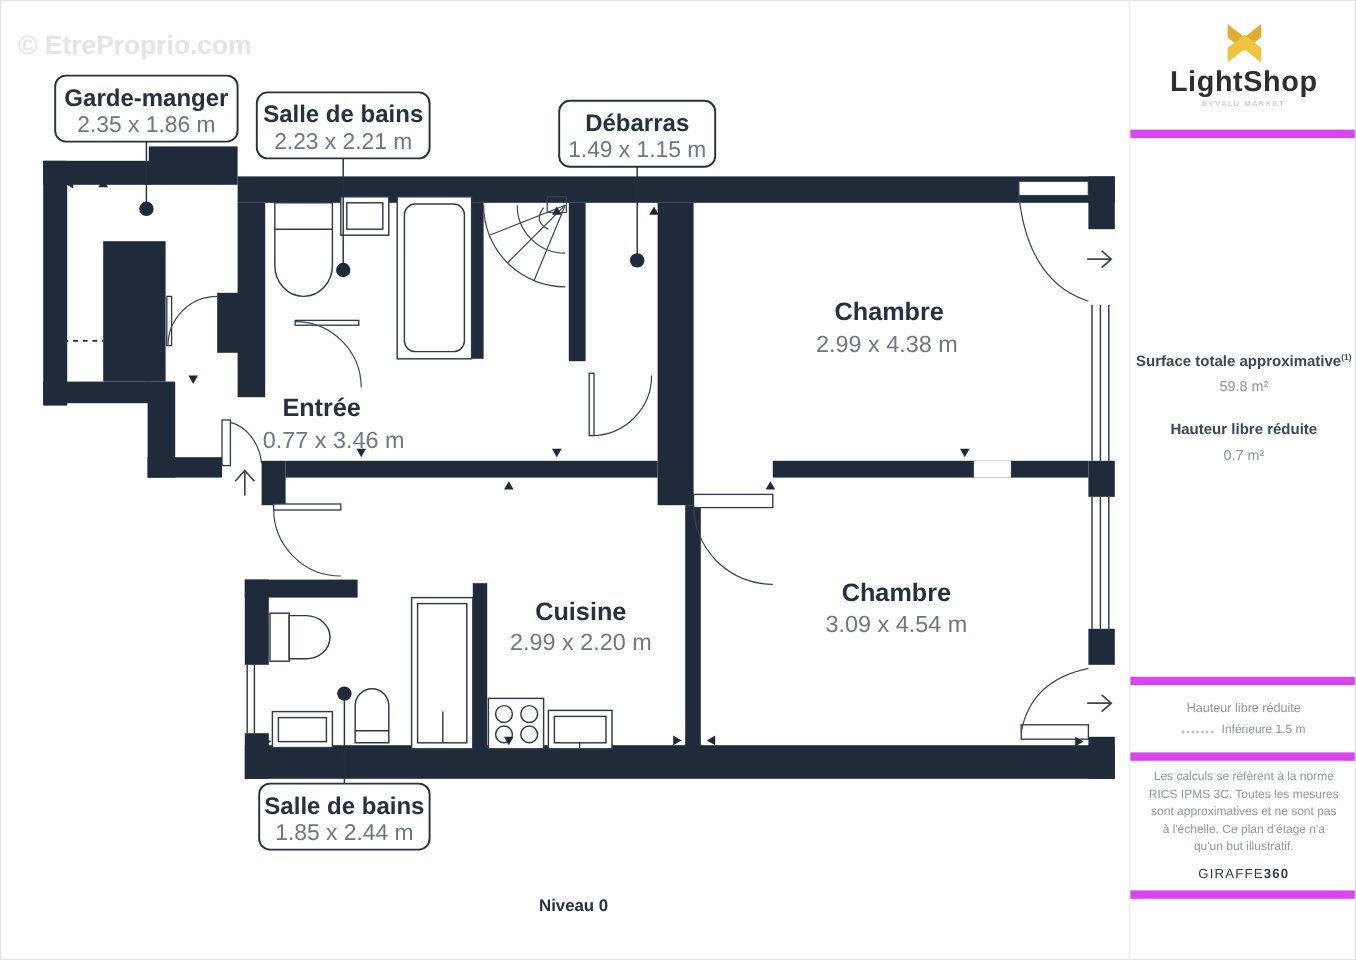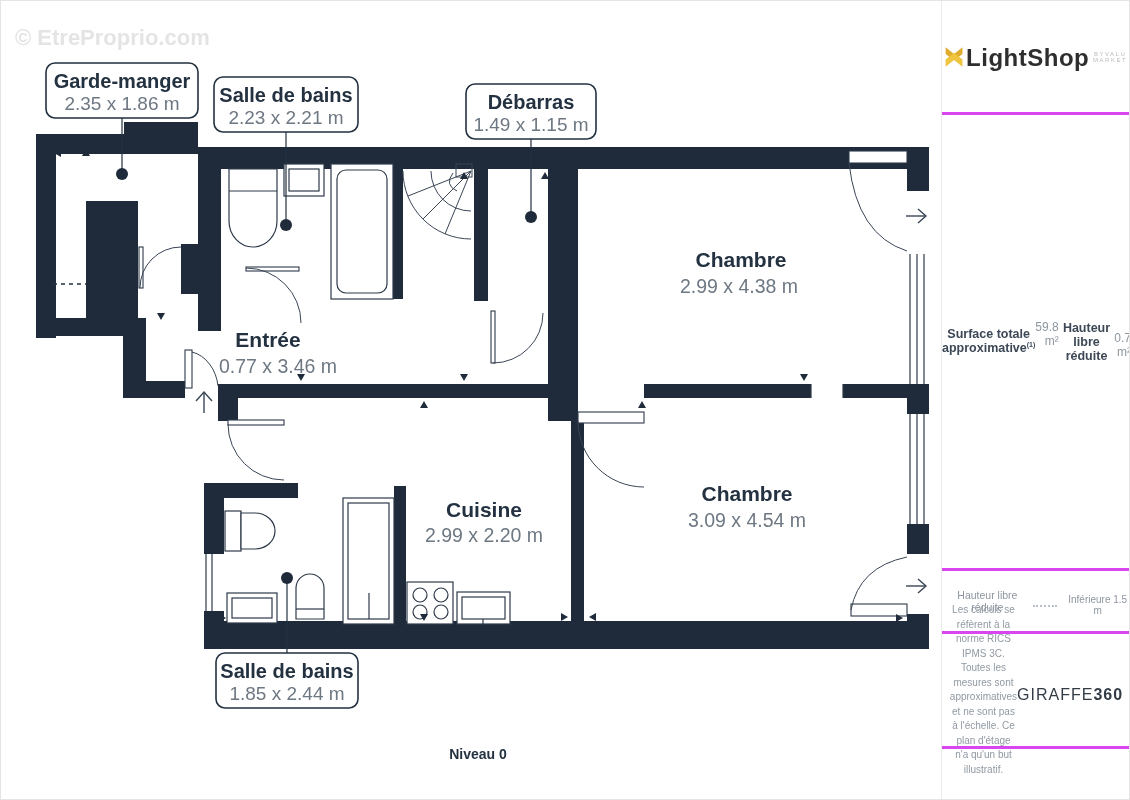--- a/index.html
+++ b/index.html
@@ -7,37 +7,37 @@
           border:1px solid #e4e4e4;box-sizing:border-box;overflow:hidden;
           font-family:"Liberation Sans",sans-serif;text-decoration:underline;}
   .plan{position:absolute;left:0;top:0;width:940px;height:800px;}
   svg text{font-family:"Liberation Sans",sans-serif;}
   .room-title{font-weight:700;fill:#233140;}
   .room-dims{fill:#6e7883;}
   .wm{fill:#e4e4e4;font-weight:700;}
   
   .sidebar{position:absolute;left:940px;top:0;width:190px;height:800px;
            border-left:1px solid #ececec;box-sizing:border-box;display:flex;flex-direction:column;}
-  .sb-sec{border-bottom:3px solid #d946ef;box-sizing:border-box;display:flex;
-          flex-direction:row;align-items:center;justify-content:center;text-align:center;}
+  .sb-sec{border-bottom:7px solid #d946ef;box-sizing:border-box;display:flex;
+          flex-direction:column;align-items:center;justify-content:center;text-align:center;}
   .sb-logo{height:114px;}
   .brand-name{font-size:24px;font-weight:700;color:#2e2e2e;letter-spacing:.5px;margin-top:2px;}
   .brand-tag{font-size:6px;color:#bcbcbc;letter-spacing:1.5px;margin-top:1px;}
   .sb-info{height:456px;}
   .info-label{font-size:12.5px;font-weight:700;color:#3d4856;}
   .info-label sup{font-size:7px;}
   .info-value{font-size:12px;color:#8e96a0;margin:7px 0 22px 0;text-align:right;}
   .info-value.last{margin-bottom:0;}
   .sb-footnote{height:45px;font-size:10.5px;color:#8e96a0;}
   .sb-legend{height:63px;font-size:10.5px;color:#8e96a0;}
   .legend-row{margin-top:7px;font-size:10px;color:#8e96a0;display:flex;align-items:center;gap:7px;justify-content:center;}
   .dotline{display:inline-block;width:26px;border-bottom:2px dotted #b9bfc6;height:2px;}
   .sb-disclaimer{height:115px;padding:0 14px;}
   .disc-text{font-size:10px;line-height:1.45;color:#9099a3;}
-  .provider{margin-top:9px;font-size:16px;letter-spacing:1px;color:#333c46;}
+  .provider{margin-top:9px;font-size:11px;letter-spacing:1px;color:#333c46;}
   .provider b{font-weight:700;}
   .sb-fill{flex:1;}
 </style>
 </head>
 <body>
 
 <div class="screen">
 
   <svg class="plan" viewBox="0 0 940 800">
 

